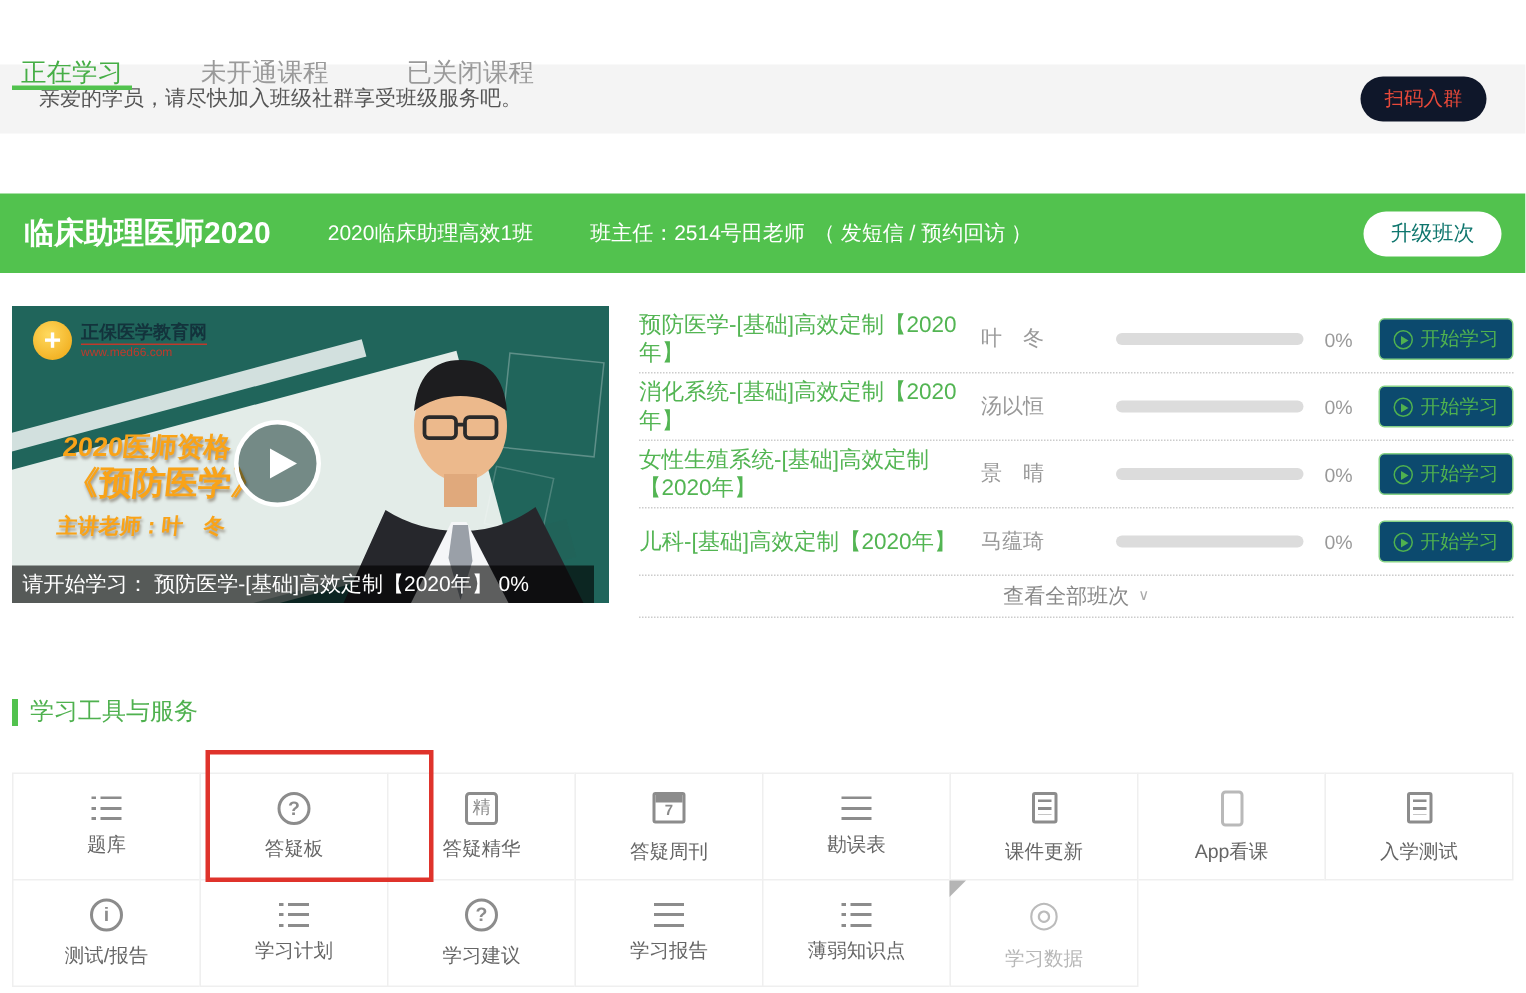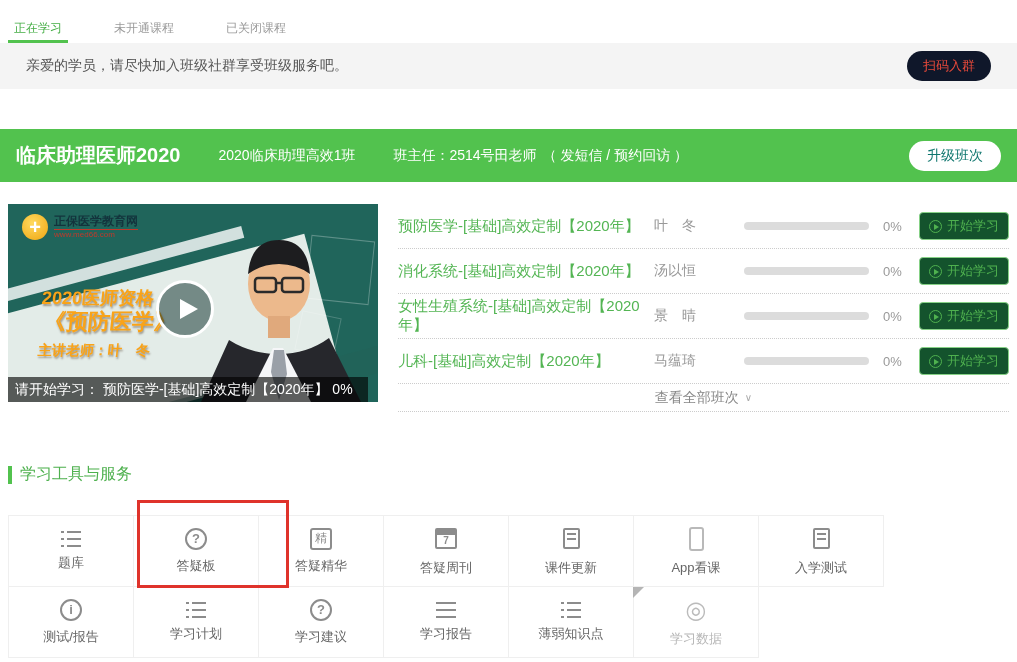--- a/index.html
+++ b/index.html
@@ -5,21 +5,21 @@
   * { box-sizing: border-box; }
   html,body { margin:0; padding:0; }
   body {
     width:1017px; height:662px; position:relative; overflow:hidden;
     background:#fff; font-family:"Liberation Sans","DejaVu Sans",sans-serif;
     color:#333;
   }
 
   
   .tabs { display:flex; align-items:flex-start; padding:0 14px; height:43px; }
-  .tab { font-size:12px; color:#9a9a9a; margin-right:52px; padding-top:20px; height:43px; position:relative; cursor:pointer; }
+  .tab { font-size:17px; color:#9a9a9a; margin-right:52px; padding-top:20px; height:43px; position:relative; cursor:pointer;margin-top:17px; }
   .tab.active { color:#46ae46; }
   .tab.active::after { content:""; position:absolute; left:-6px; right:-6px; bottom:0; height:3px; background:#52c24e; }
 
   
   .notice { height:46px; background:#f4f4f4; display:flex; align-items:center; padding:0 26px; }
   .notice-text { flex:1; font-size:14px; color:#555; }
   .notice-btn { background:#0f172a; color:#e8493a; border:none; border-radius:15px; padding:6px 16px; font-size:13px; cursor:pointer; }
 
   .spacer { height:40px; }
 
@@ -28,21 +28,21 @@
   .ch-title { font-size:20px; font-weight:bold; }
   .ch-class { font-size:14px; margin-left:38px; }
   .ch-advisor { font-size:14px; margin-left:38px; }
   .ch-contact { font-size:14px; margin-left:6px; cursor:pointer; }
   .upgrade-btn { margin-left:auto; background:#fff; color:#0f766e; border:none; border-radius:16px; padding:6px 18px; font-size:14px; cursor:pointer; }
 
   
   .main { display:flex; margin:22px 8px 0 8px; }
 
   
-  .video { width:370px; height:198px; flex:none; position:relative; overflow:hidden; background:#20655b; cursor:pointer; }
+  .video { width:398px; height:198px; flex:none; position:relative; overflow:hidden; background:#20655b; cursor:pointer; }
   .v-band1 { position:absolute; left:-70px; top:78px; width:390px; height:132px; background:#e3ece8; transform:rotate(-15deg); }
   .v-band2 { position:absolute; left:-70px; top:62px; width:310px; height:12px; background:rgba(255,255,255,.8); transform:rotate(-15deg); }
   .v-band3 { position:absolute; left:-40px; top:196px; width:420px; height:26px; background:rgba(36,96,87,.35); transform:rotate(-15deg); }
   .v-sq1 { position:absolute; right:6px; top:34px; width:64px; height:64px; border:1px solid rgba(255,255,255,.28); transform:rotate(6deg); }
   .v-sq2 { position:absolute; right:40px; top:110px; width:40px; height:40px; border:1px solid rgba(255,255,255,.2); transform:rotate(12deg); }
   .person { position:absolute; right:-8px; bottom:0; }
 
   .brand { position:absolute; left:14px; top:10px; display:flex; align-items:center; gap:6px; }
   .brand-circle { width:26px; height:26px; border-radius:50%; background:radial-gradient(circle at 40% 35%, #ffd95e, #eea511); position:relative; flex:none; }
   .brand-circle::before { content:"+"; position:absolute; inset:0; color:#fff; font-size:20px; font-weight:bold; display:flex; align-items:center; justify-content:center; }
@@ -59,21 +59,21 @@
 
   .v-caption { position:absolute; left:0; right:10px; bottom:0; height:25px; line-height:25px; background:rgba(0,0,0,.62); color:#fff; font-size:14px; padding:0 7px; white-space:nowrap; z-index:5; }
 
   
   .clist { flex:1; margin-left:20px; }
   .crow { display:flex; align-items:center; height:45px; border-bottom:1px dotted #ccc; }
   .ctitle { flex:1; font-size:15px; color:#53b553; cursor:pointer; }
   .cteacher { width:84px; font-size:14px; color:#999; }
   .cbar { width:125px; height:8px; border-radius:4px; background:#dcdcdc; margin:0 14px 0 6px; }
   .cpct { width:36px; font-size:13px; color:#999; }
-  .cbtn { display:inline-flex; align-items:center; gap:5px; border:1px solid #86d186; color:#4fb14f; background:#14532d; border-radius:4px; padding:4px 9px; font-size:13px; cursor:pointer; }
+  .cbtn { display:inline-flex; align-items:center; gap:5px; border:1px solid #86d186; color:#4fb14f; background:#0c4a6e; border-radius:4px; padding:4px 9px; font-size:13px; cursor:pointer; }
   .play-sm { width:13px; height:13px; border:1px solid #4fb14f; border-radius:50%; position:relative; flex:none; }
   .play-sm::after { content:""; position:absolute; left:4px; top:3px; border-left:5px solid #4fb14f; border-top:3px solid transparent; border-bottom:3px solid transparent; }
   .cfoot { height:28px; display:flex; align-items:center; justify-content:center; gap:6px; color:#888; font-size:14px; border-bottom:1px dotted #ccc; cursor:pointer; }
   .chev { font-size:10px; color:#aaa; }
 
   
   .sect { margin:52px 8px 0; display:flex; align-items:center; }
   .sect-bar { width:4px; height:18px; background:#52c24e; margin-right:8px; }
   .sect-text { font-size:16px; color:#4fb14f;text-align:right; }
 
@@ -239,20 +239,24 @@
       <span class="ticon i-badge">精</span>
       <span class="tlabel">答疑精华</span>
     </div>
     <div class="tcell">
       <span class="ticon">
           <span class="i-cal">7</span>
         </span>
       <span class="tlabel">答疑周刊</span>
     </div>
     <div class="tcell">
+      <span class="ticon i-lines"></span>
+      <span class="tlabel">勘误表</span>
+    </div>
+    <div class="tcell">
       <span class="ticon">
           <span class="i-doc"></span>
         </span>
       <span class="tlabel">课件更新</span>
     </div>
     <div class="tcell">
       <span class="ticon">
           <span class="i-phone"></span>
         </span>
       <span class="tlabel">App看课</span>

